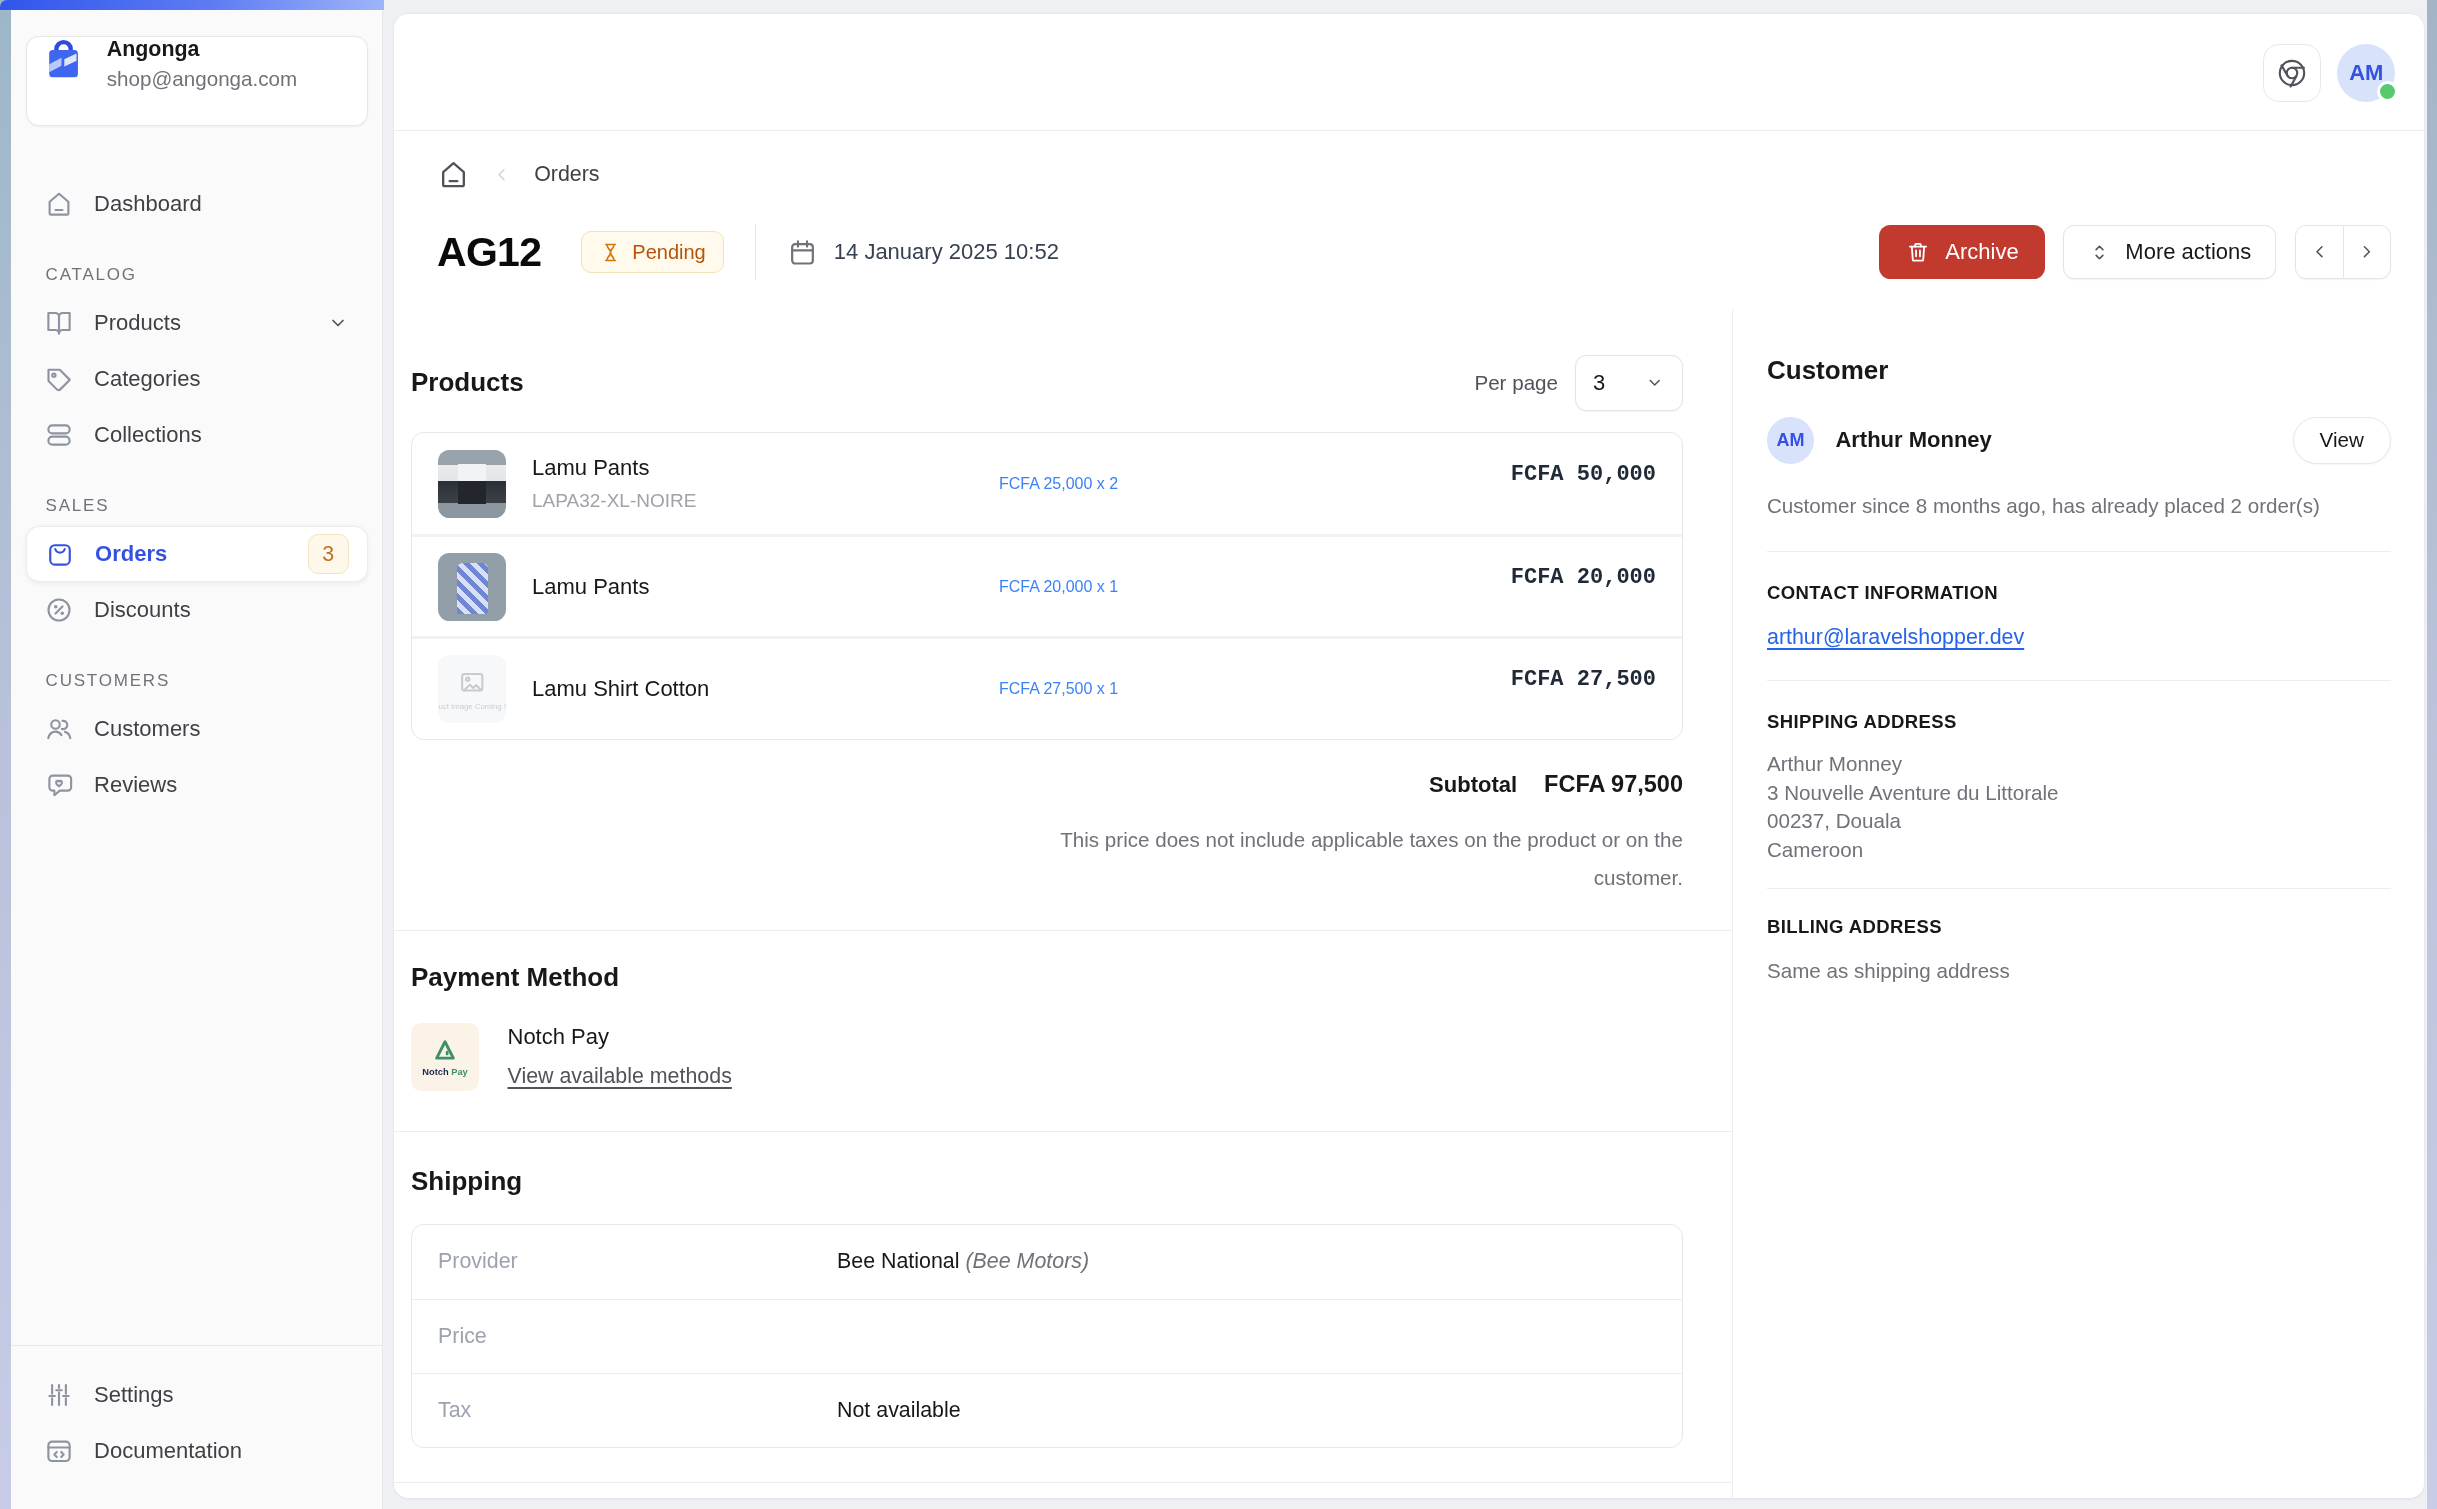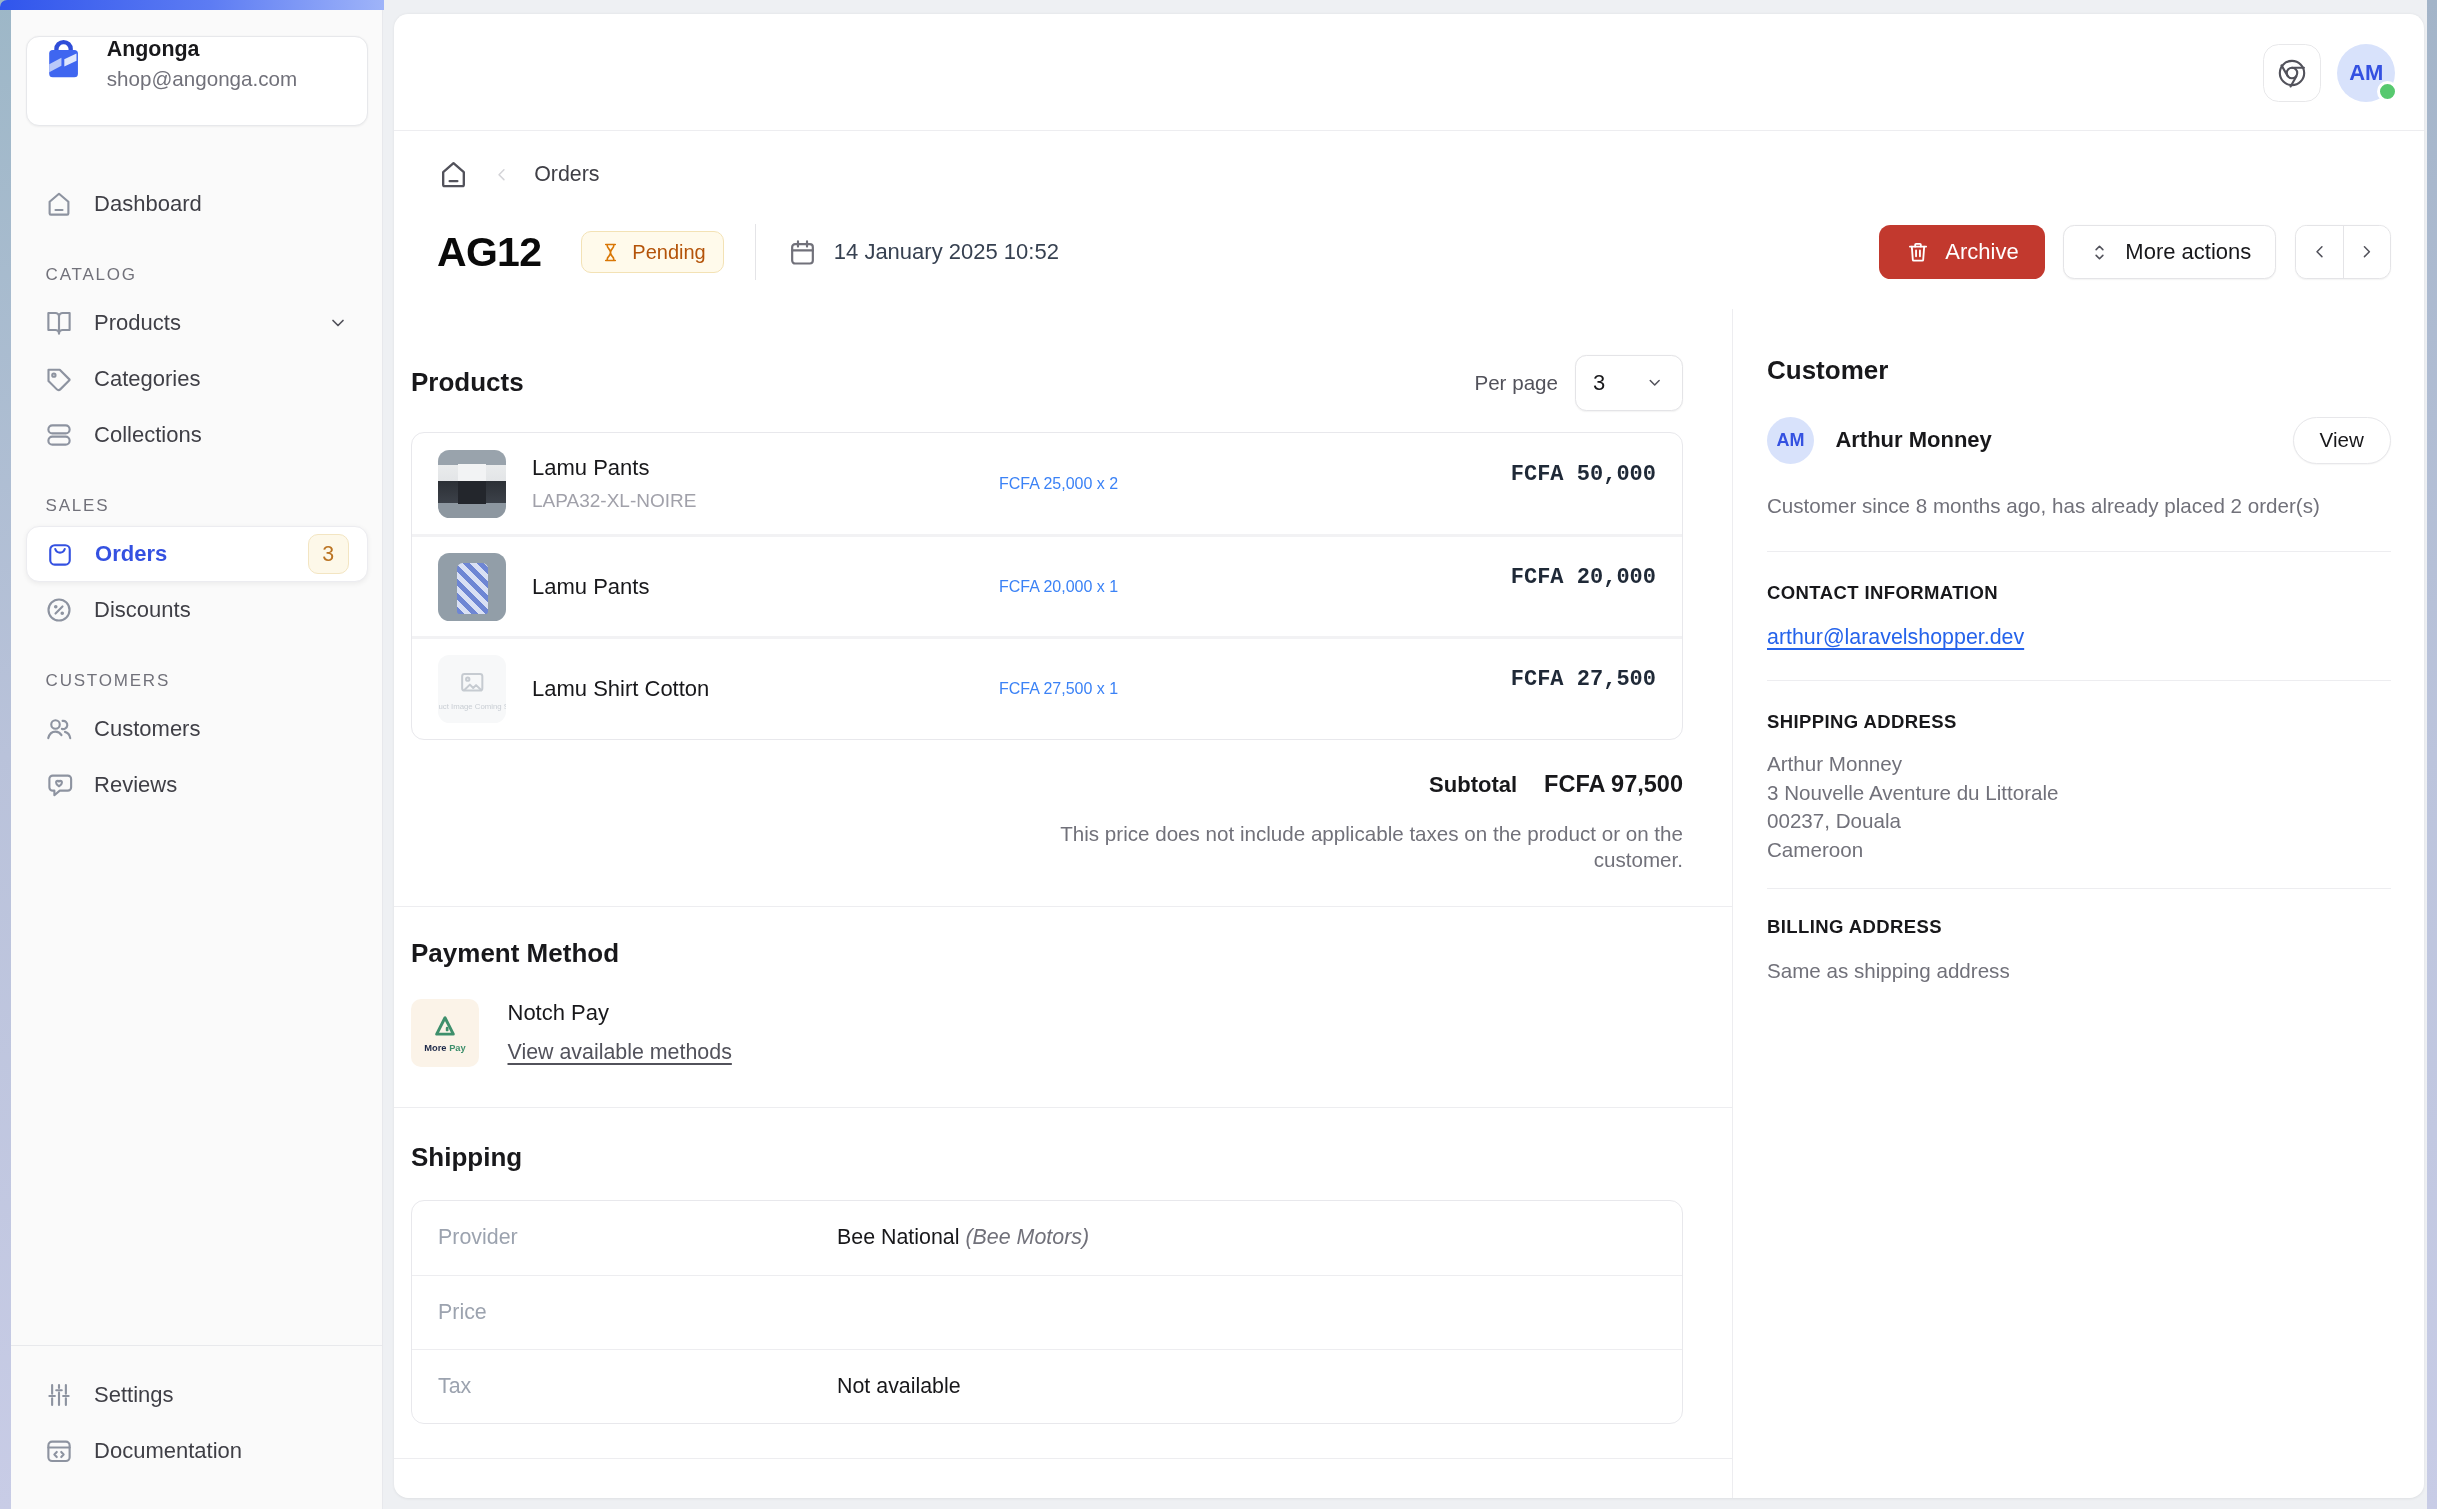--- a/index.html
+++ b/index.html
@@ -84,21 +84,21 @@
   .thumb-caption { font-size:7.8px; color:#c9ced4; white-space:nowrap; }
   .p-name { font-size:22px; font-weight:500; color:#18181b; }
   .p-sku { font-size:19px; color:#a1a1aa; margin-top:9.3px; }
   .p-sku:empty { display:none; }
   .p-unit { font-size:16px; color:#3b82f6; }
   .p-total { font-size:22px; font-weight:600; color:#1f2937; align-self:center; margin-bottom:18.5px;font-family:Liberation Mono, monospace; }
 
   .subtotal-row { display:flex; justify-content:flex-end; align-items:baseline; gap:27px; margin-top:31px; }
   .subtotal-label { font-size:22px; font-weight:600; color:#18181b; }
   .subtotal-value { font-size:23.5px; font-weight:700; color:#18181b; }
-  .tax-note { margin-top:23px; margin-left:auto; max-width:655px; text-align:right; font-size:20.6px; line-height:26px; color:#71717a; }
+  .tax-note { margin-top:23px; margin-left:auto; max-width:655px; text-align:right; font-size:20.6px; line-height:38px; color:#71717a; }
 
   .sec-gap { margin-top:33px; }
   .payment-row { display:flex; align-items:center; gap:28.5px; margin-top:30px; }
   .pay-logo { width:68px; height:68px; border-radius:10px; background:#fbf3e8; display:flex; flex-direction:column; align-items:center; justify-content:center; gap:2.8px; flex:none; }
   .pay-logo-text { font-size:9.3px; font-weight:700; color:#1e2a4a; }
   .pay-logo-text .green { color:#3e8f6c; }
   .pay-name { font-size:22px; font-weight:500; color:#18181b; }
   .pay-link { font-size:21.4px; color:#52525b; text-decoration:underline; text-underline-offset:4.3px; margin-top:14.2px; display:inline-block; }
 
   .ship-card { margin-top:27px; border:1.4px solid #e8e8ec; border-radius:13px; background:#fff; overflow:hidden; }
@@ -438,21 +438,21 @@
 
       <div class="divider sec-gap"></div>
 
       <div class="pad">
         <h2 class="sec-title" style="margin-top:31px;">Payment Method</h2>
         <div class="payment-row">
           <div class="pay-logo">
             <svg class="ic" style="width:30px;height:27px;color:#3e8f6c;" viewBox="0 0 42 38" width="30" height="27">
                 <use href="#i-notch"></use>
               </svg>
-            <span class="pay-logo-text"><span>More</span> <span class="green">Pay</span></span>
+            <span class="pay-logo-text"><span>Notch</span> <span class="green">Pay</span></span>
           </div>
           <div>
             <div class="pay-name">Notch Pay</div>
             <a class="pay-link">View available methods</a>
           </div>
         </div>
       </div>
 
       <div class="divider" style="margin-top:40px;"></div>
 

